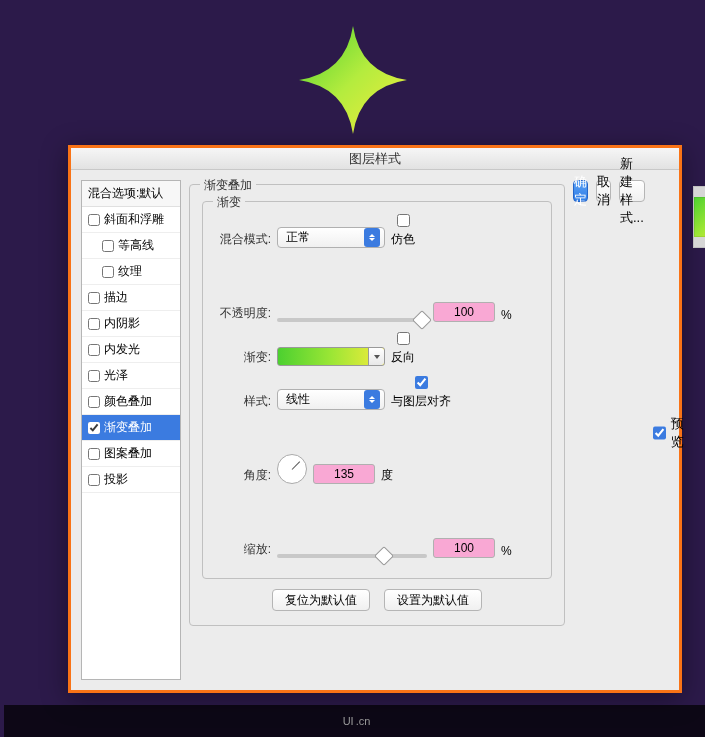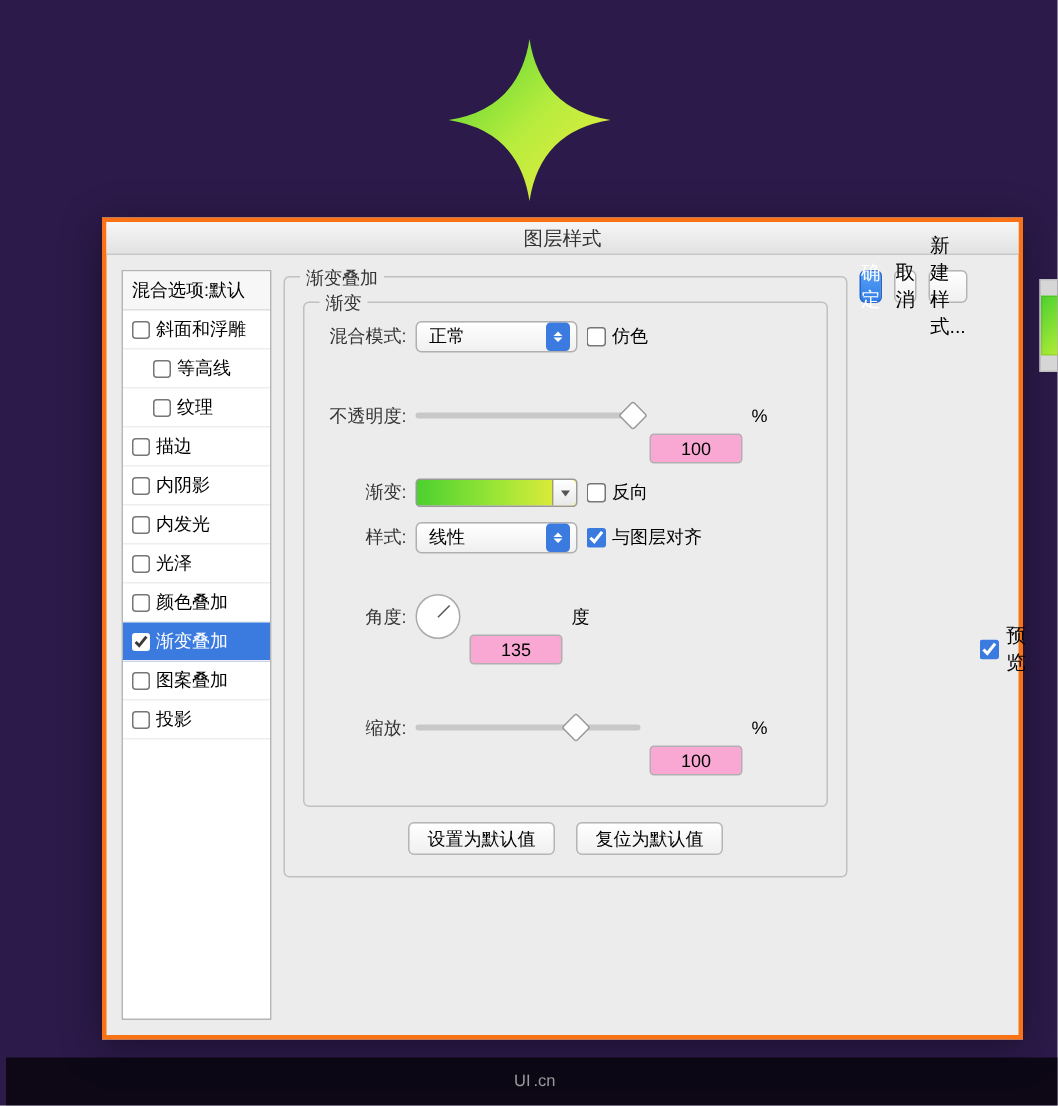--- a/index.html
+++ b/index.html
@@ -110,21 +110,21 @@
     }
     .inner-fieldset {
       border: 1px solid #c0c0c0;
       border-radius: 4px;
       padding: 12px 10px 10px;
       margin-top: 6px;
       position: relative;
     }
     .row {
       display: flex;
-      align-items: center;
+      align-items: flex-end;
       margin-bottom: 10px;
       gap: 6px;
     }
     .row-label {
       width: 58px;
       text-align: right;
       font-size: 12px;
       color: #333;
     }
     .select {
@@ -159,20 +159,21 @@
     }
     .select-arrow::before { border-bottom: 3px solid #fff; }
     .select-arrow::after { border-top: 3px solid #fff; }
     .mode-select { width: 108px; }
     .style-select { width: 108px; }
     .chk {
       display: flex;
       align-items: center;
       gap: 4px;
       font-size: 12px;
+      flex-direction: column;
     }
     .chk input { width: 13px; height: 13px; accent-color: #3b7be0; }
     .slider-track {
       height: 4px;
       background: #c8c8c8;
       border-radius: 2px;
       position: relative;
       width: 150px;
     }
     .slider-thumb {
@@ -449,24 +450,24 @@
             <div class="slider-track">
               <div class="slider-thumb" style="left:100px"></div>
             </div>
             <input class="num-input" value="100" style="">
             <span class="unit">%</span>
           </div>
         </div>
 
         <div class="defaults-row">
           <div class="mac-btn">
+            <span>复位为默认值</span>
+          </div>
+          <div class="mac-btn">
             <span>设置为默认值</span>
-          </div>
-          <div class="mac-btn">
-            <span>复位为默认值</span>
           </div>
         </div>
       </div>
     </div>
 
     <div class="right-panel">
       <div class="btn primary">
         <span>确定</span>
       </div>
       <div class="btn">

